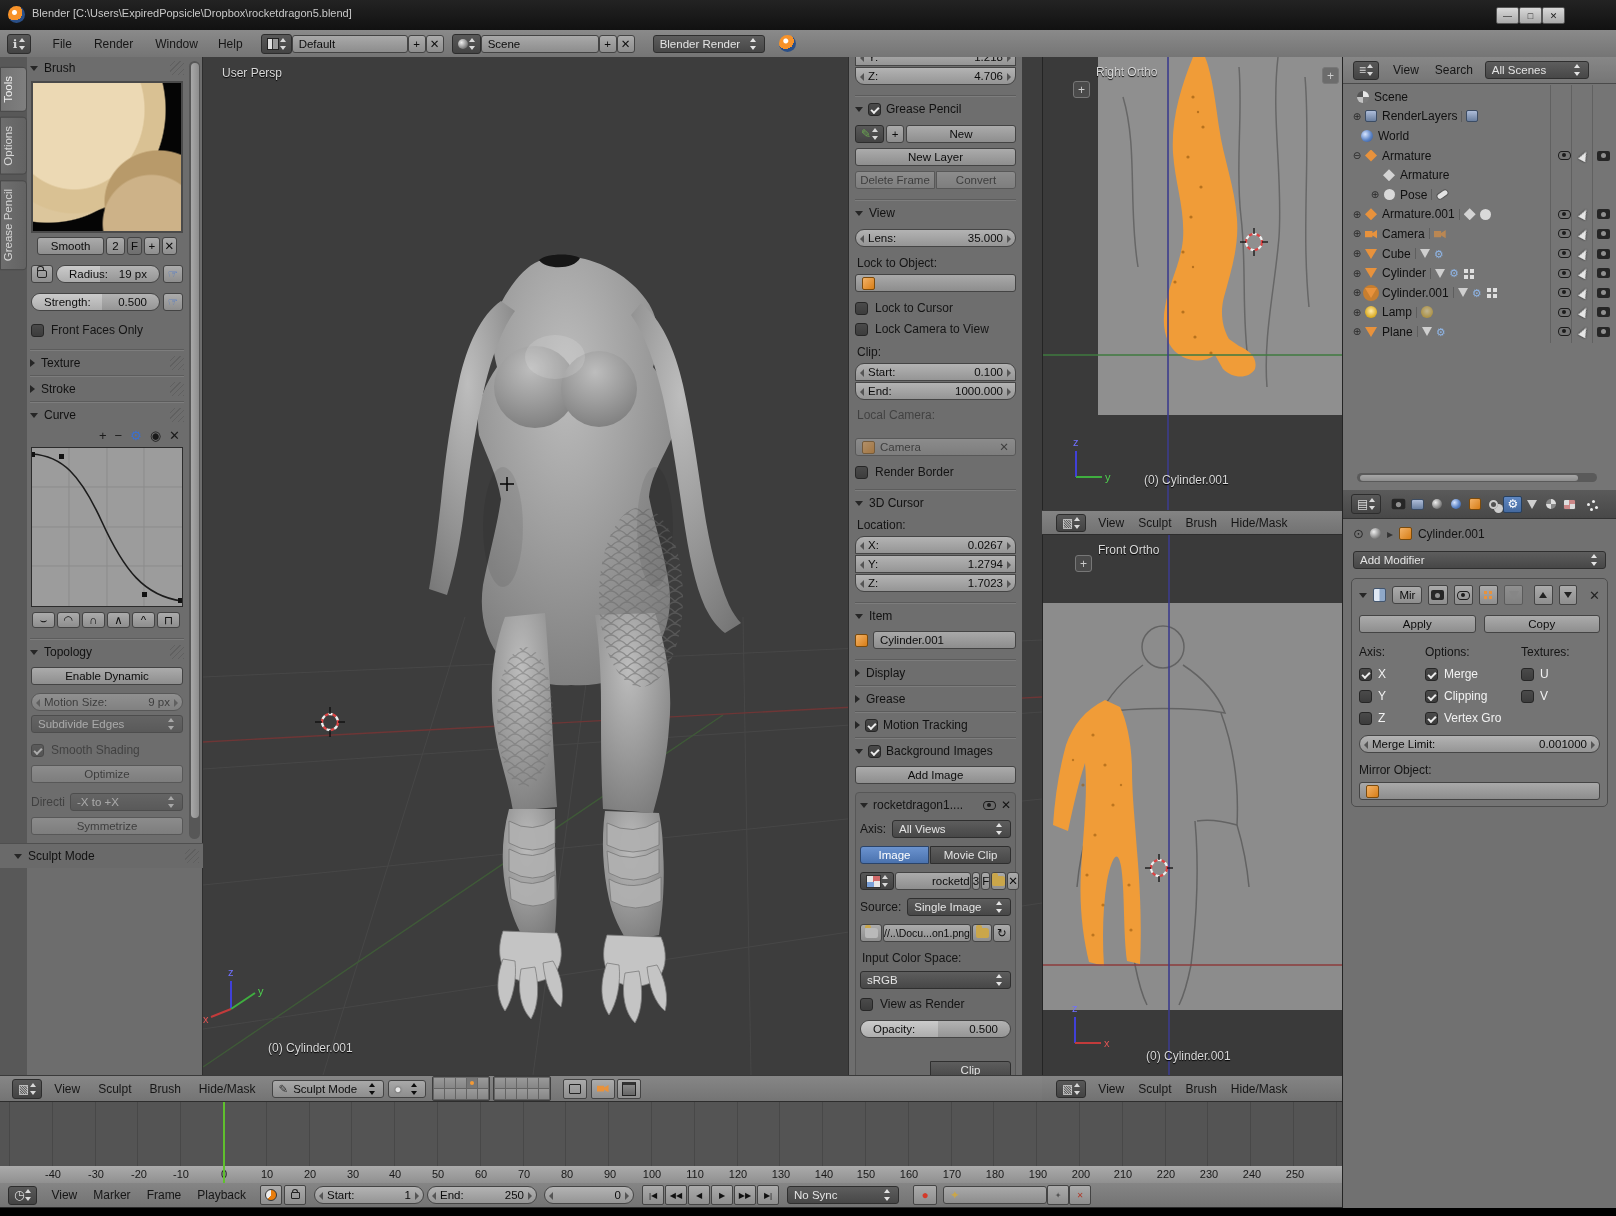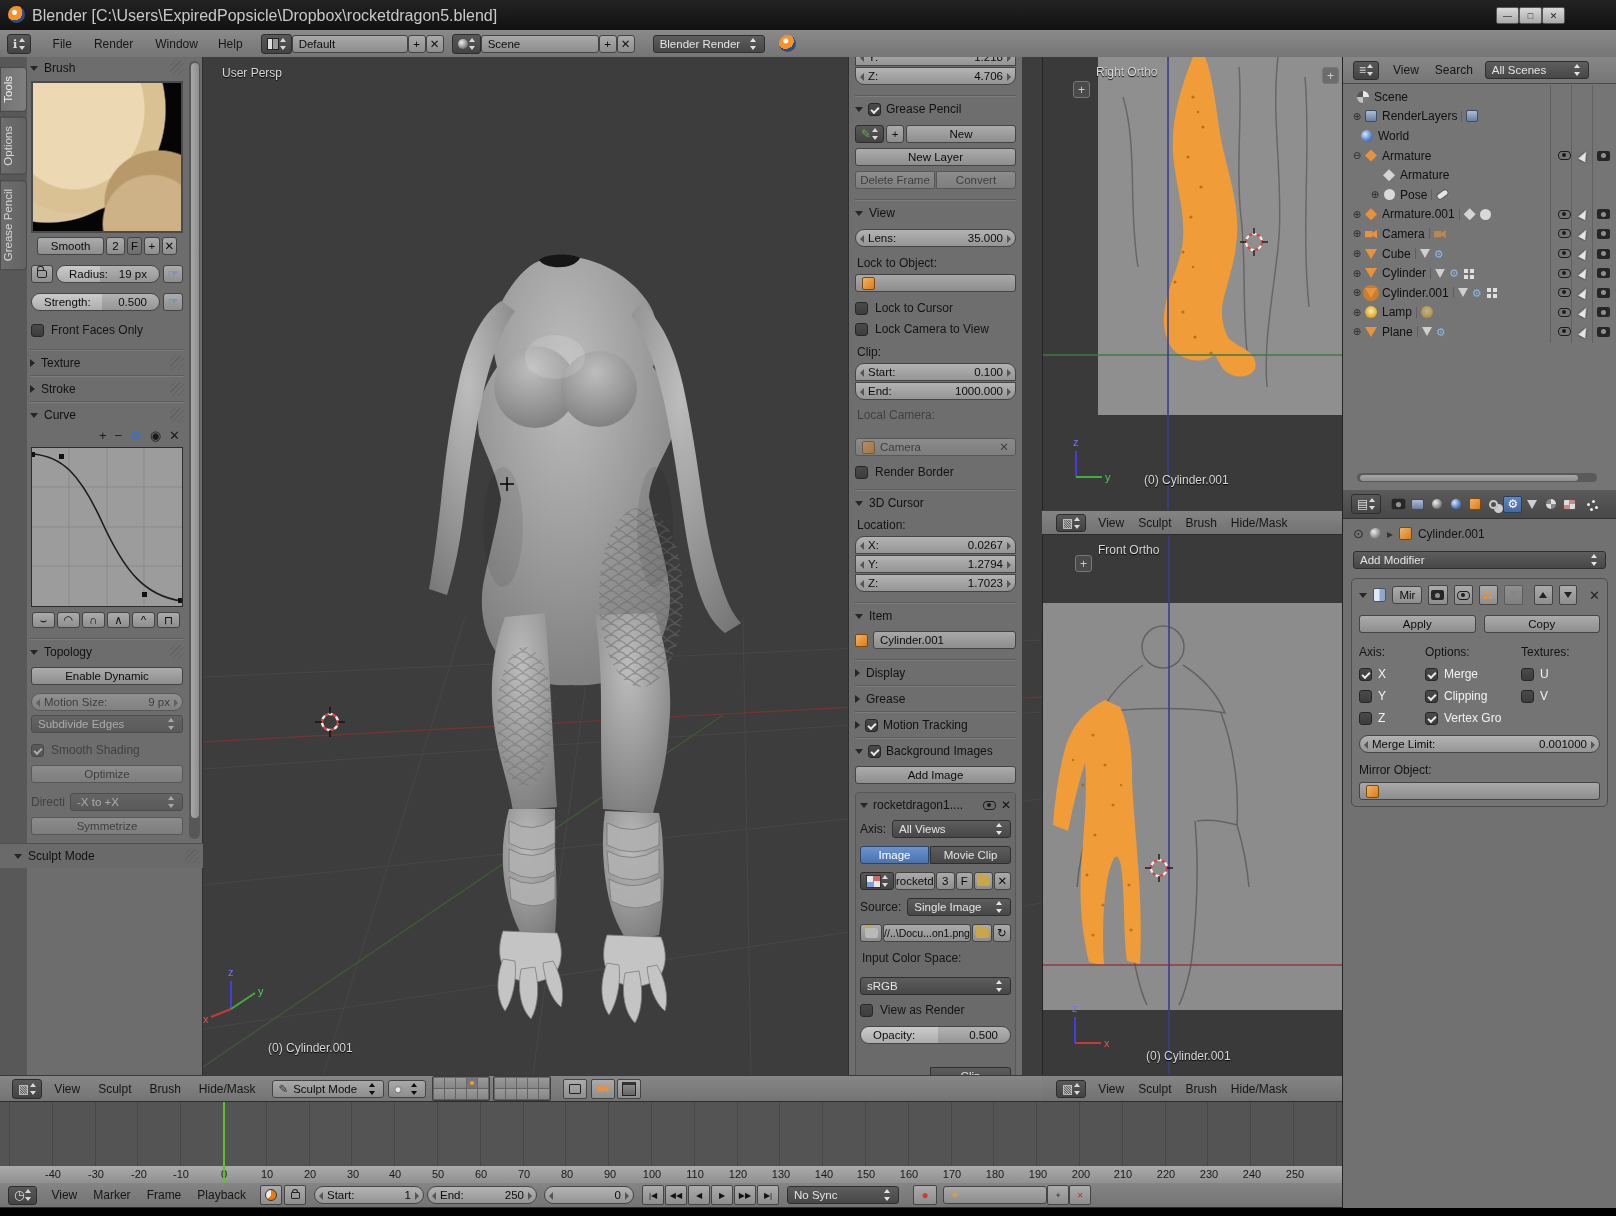--- a/index.html
+++ b/index.html
@@ -91,21 +91,21 @@
   .fold{width:13px;height:10px;background:#caa64a;border-radius:1px 3px 2px 2px;position:relative;flex:none;}
   .fold::before{content:"";position:absolute;left:0;top:-3px;width:6px;height:3px;background:#caa64a;border-radius:2px 2px 0 0;}
   .cube{width:11px;height:11px;background:linear-gradient(135deg,#f3b267,#d87e17);border:1px solid #7a4a0c;border-radius:2px;flex:none;}
   .imgic{width:13px;height:11px;background:conic-gradient(#d06868 0 25%,#e8e8e8 0 50%,#7aa0d8 0 75%,#e8e8e8 0);border:1px solid #333;flex:none;}
 </style>
 </head>
 <body>
 
 <div class="abs r" style="left:0;top:0;width:1616px;height:30px;background:linear-gradient(#232323,#111);border-bottom:1px solid #000;">
   <span class="abs" style="left:8px;top:6px;width:17px;height:17px;border-radius:50%;background:radial-gradient(circle at 38% 38%,#fff 0 2px,#f79229 3px 8px,#2a4f87 8px);"></span>
-  <span class="abs" style="left:32px;top:7px;color:#c9c9c9;font-size:16px;">Blender [C:\Users\ExpiredPopsicle\Dropbox\rocketdragon5.blend]</span>
+  <span class="abs" style="left:32px;top:7px;color:#c9c9c9;font-size:11px;">Blender [C:\Users\ExpiredPopsicle\Dropbox\rocketdragon5.blend]</span>
   <span class="abs wbtn" style="left:1496px;top:7px;">—</span>
   <span class="abs wbtn" style="left:1519px;top:7px;">□</span>
   <span class="abs wbtn" style="left:1542px;top:7px;">✕</span>
 </div>
 
 <div class="abs r" style="left:0;top:30px;width:1616px;height:27px;background:linear-gradient(#8a8a8a,#757575);border-bottom:1px solid #2e2e2e;">
   <span class="edbtn" style="margin-left:7px;">
     <span style="font-size:12px;">ℹ</span>
       <span class="stp"></span>
   </span>
@@ -510,21 +510,21 @@
       </div>
       <div class="r" style="gap:1px;margin-top:8px;">
         <span class="btn blue" style="flex:1;border-radius:3px 0 0 3px;">Image</span>
         <span class="dd" style="flex:1;border-radius:0 3px 3px 0;justify-content:center;">Movie Clip</span>
       </div>
       <div class="r" style="gap:1px;margin-top:8px;">
         <span class="edbtn" style="height:18px;">
             <span class="imgic"></span>
             <span class="stp"></span>
           </span>
-        <span class="btn" style="flex:1;">rocketd</span>
+        <span class="btn" style="flex:1;padding-left:36px;">rocketd</span>
         <span class="btn" style="width:20px;">3</span>
         <span class="btn" style="width:18px;">F</span>
         <span class="btn" style="width:20px;">
             <span class="fold"></span>
           </span>
         <span class="btn" style="width:18px;">✕</span>
       </div>
       <div class="r" style="gap:6px;margin-top:8px;">
         <span>Source:</span>
         <span class="dd" style="flex:1;">
@@ -536,21 +536,21 @@
         <span class="btn" style="width:22px;">
             <span class="fold" style="background:#b9b9b9;"></span>
           </span>
         <span class="btn" style="flex:1;font-size:10.5px;">//..\Docu...on1.png</span>
         <span class="btn" style="width:20px;">
             <span class="fold"></span>
           </span>
         <span class="btn" style="width:18px;">↻</span>
       </div>
       <div style="margin:9px 2px 0;">Input Color Space:</div>
-      <span class="dd" style="margin-top:12px;">
+      <span class="dd" style="margin-top:6px;">
           <span>sRGB</span>
           <span class="stp"></span>
         </span>
       <div class="r" style="gap:7px;margin-top:8px;">
           <span class="chk"></span>
           <span>View as Render</span>
         </div>
       <span class="sl" style="margin-top:9px;">
           <span class="fill" style="width:52%;"></span>
           <span>Opacity:</span>

